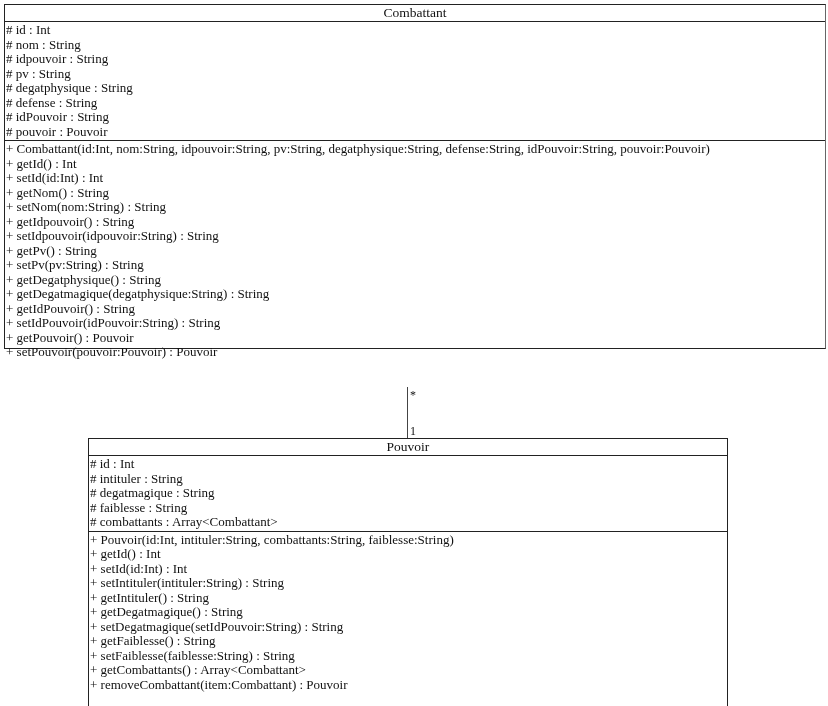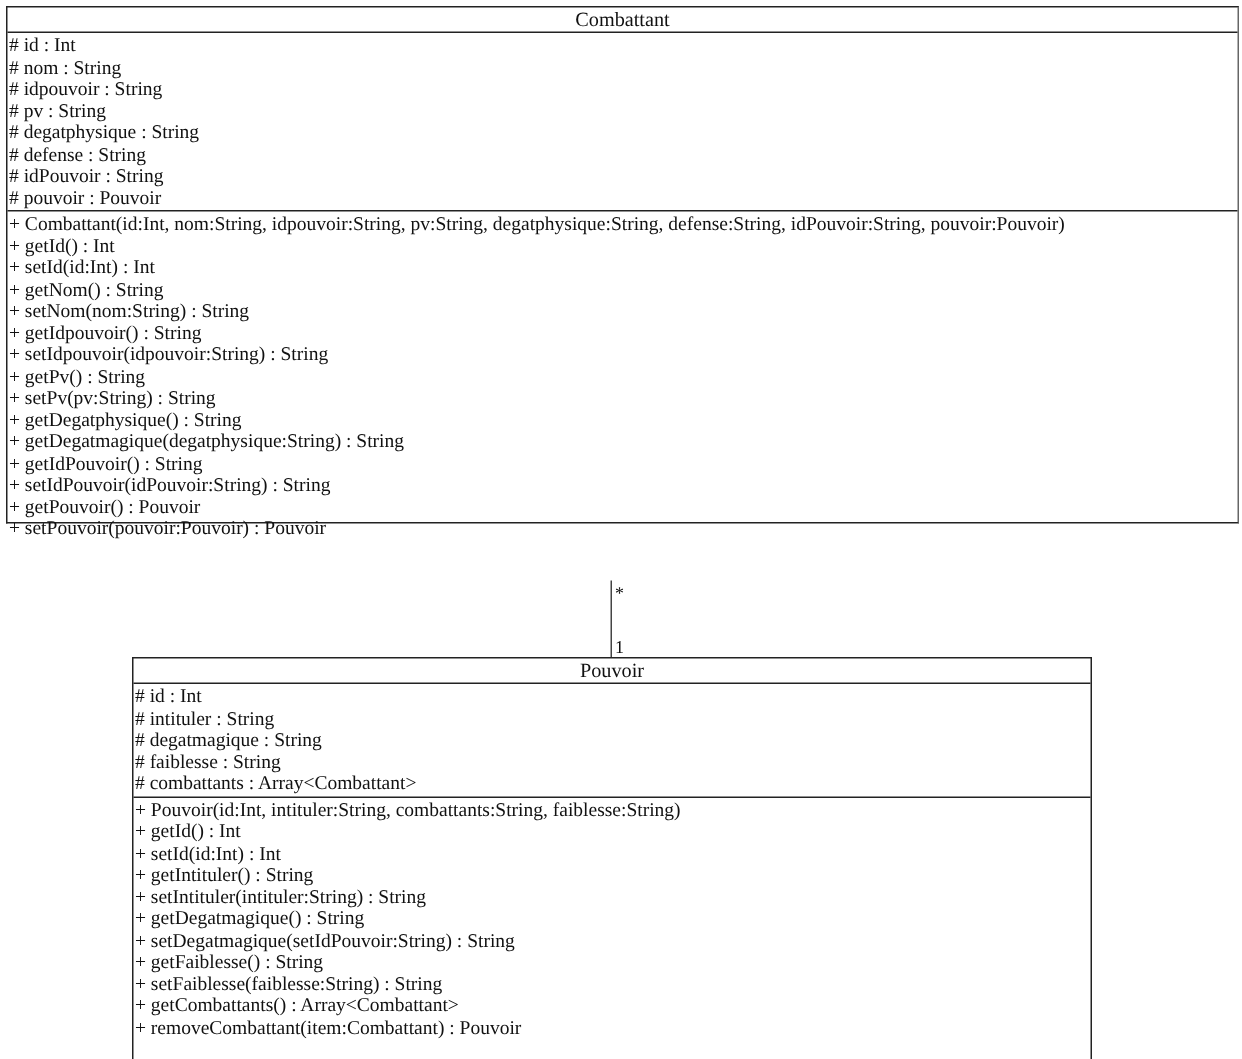--- a/index.html
+++ b/index.html
@@ -85,22 +85,22 @@
     <div class="uml-line"># id : Int</div>
     <div class="uml-line"># intituler : String</div>
     <div class="uml-line"># degatmagique : String</div>
     <div class="uml-line"># faiblesse : String</div>
     <div class="uml-line"># combattants : Array&lt;Combattant&gt;</div>
   </div>
   <div class="uml-section methods">
     <div class="uml-line">+ Pouvoir(id:Int, intituler:String, combattants:String, faiblesse:String)</div>
     <div class="uml-line">+ getId() : Int</div>
     <div class="uml-line">+ setId(id:Int) : Int</div>
+    <div class="uml-line">+ setIntituler(intituler:String) : String</div>
     <div class="uml-line">+ getIntituler() : String</div>
-    <div class="uml-line">+ setIntituler(intituler:String) : String</div>
     <div class="uml-line">+ getDegatmagique() : String</div>
     <div class="uml-line">+ setDegatmagique(setIdPouvoir:String) : String</div>
     <div class="uml-line">+ getFaiblesse() : String</div>
     <div class="uml-line">+ setFaiblesse(faiblesse:String) : String</div>
     <div class="uml-line">+ getCombattants() : Array&lt;Combattant&gt;</div>
     <div class="uml-line">+ removeCombattant(item:Combattant) : Pouvoir</div>
   </div>
 </div>
 
 </body></html>

